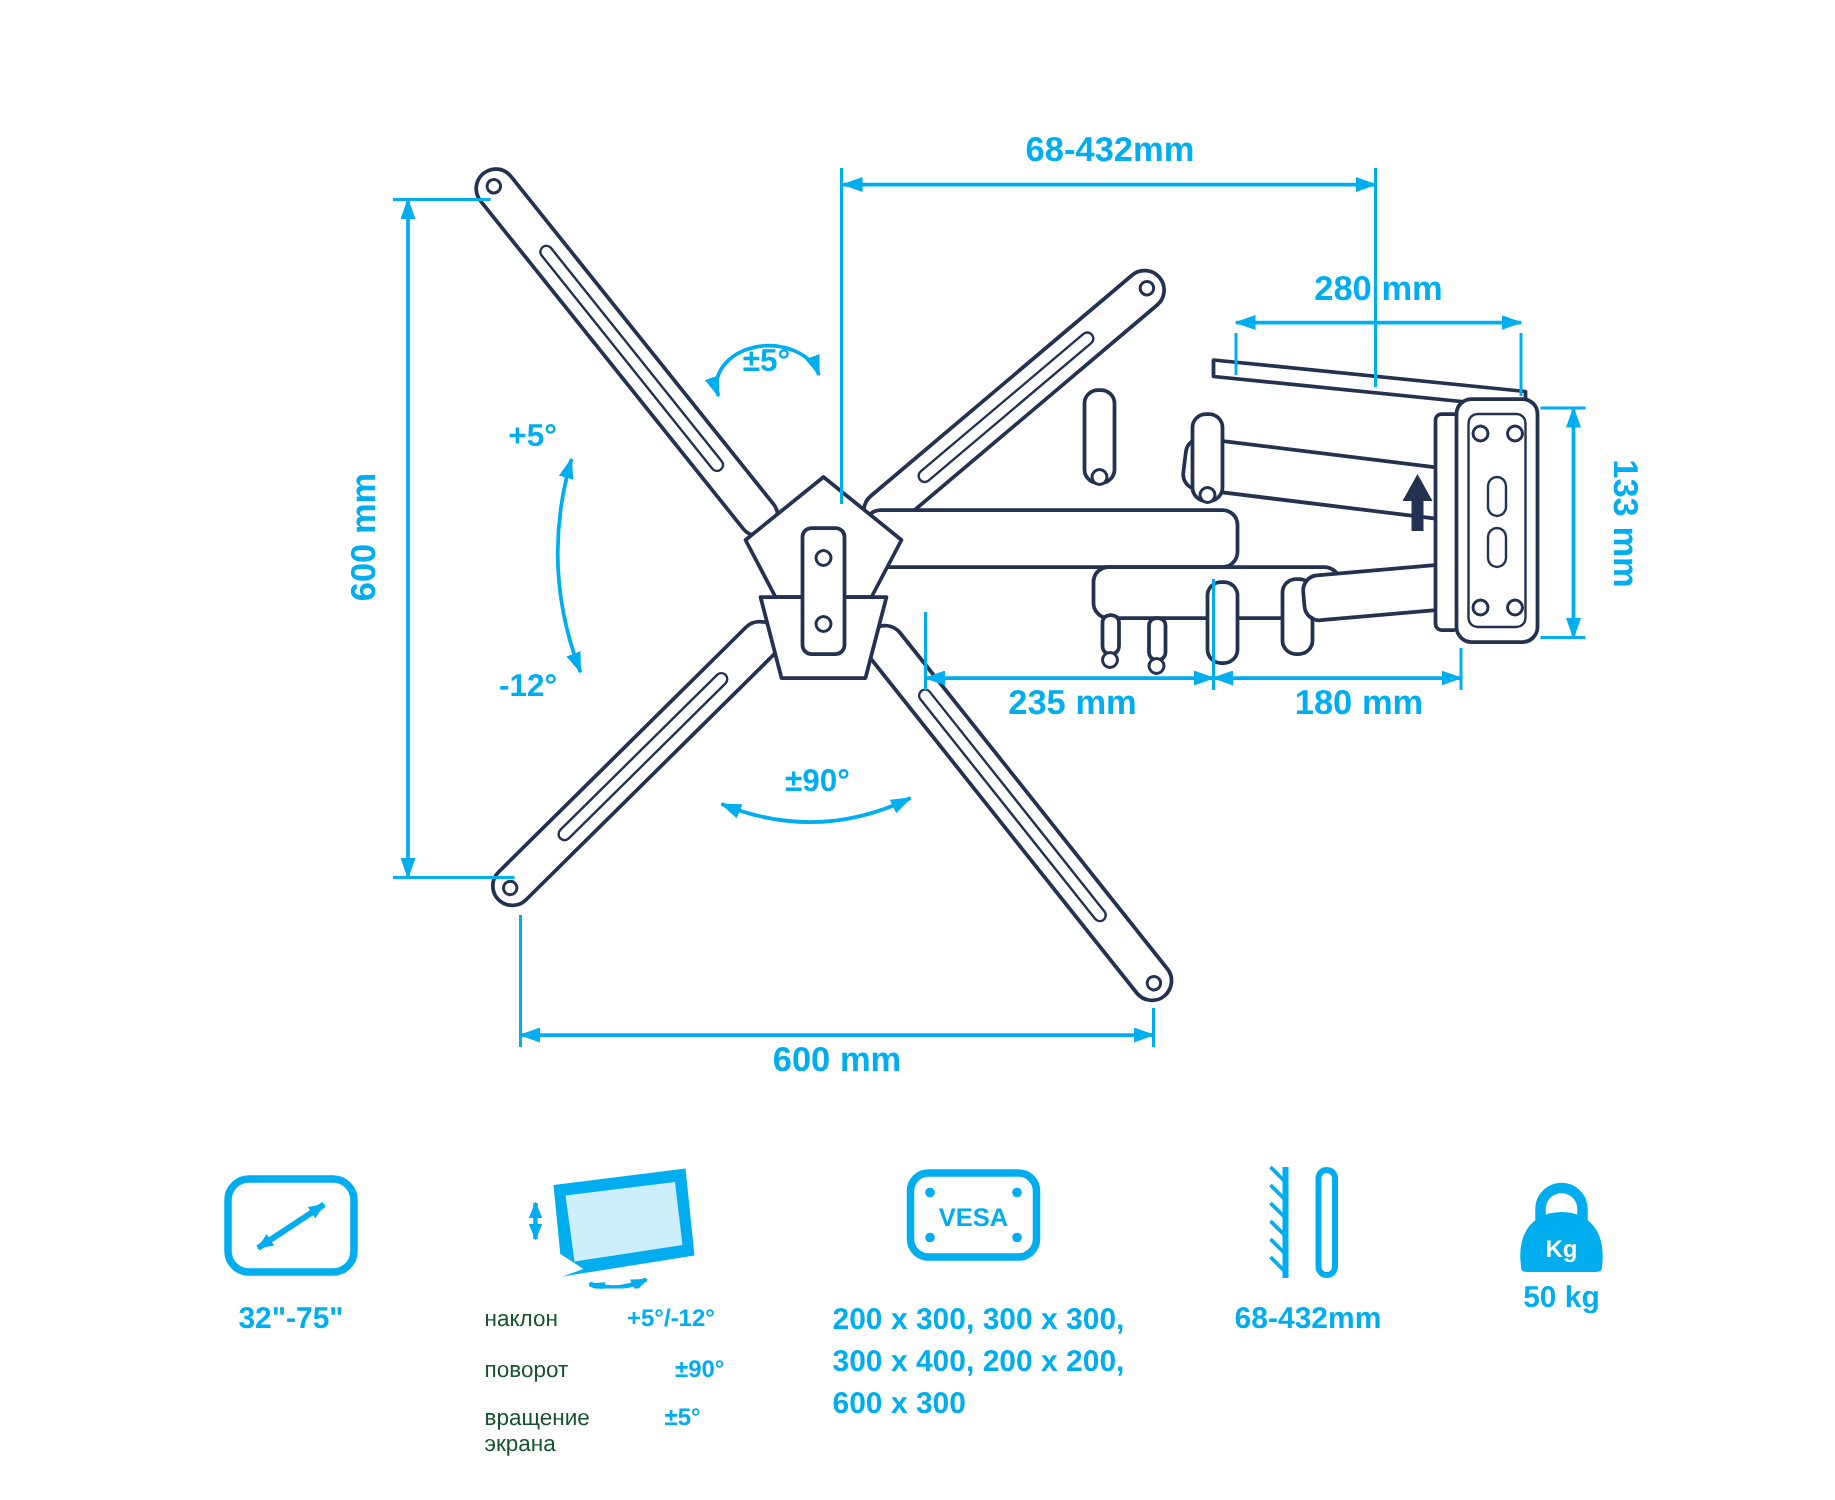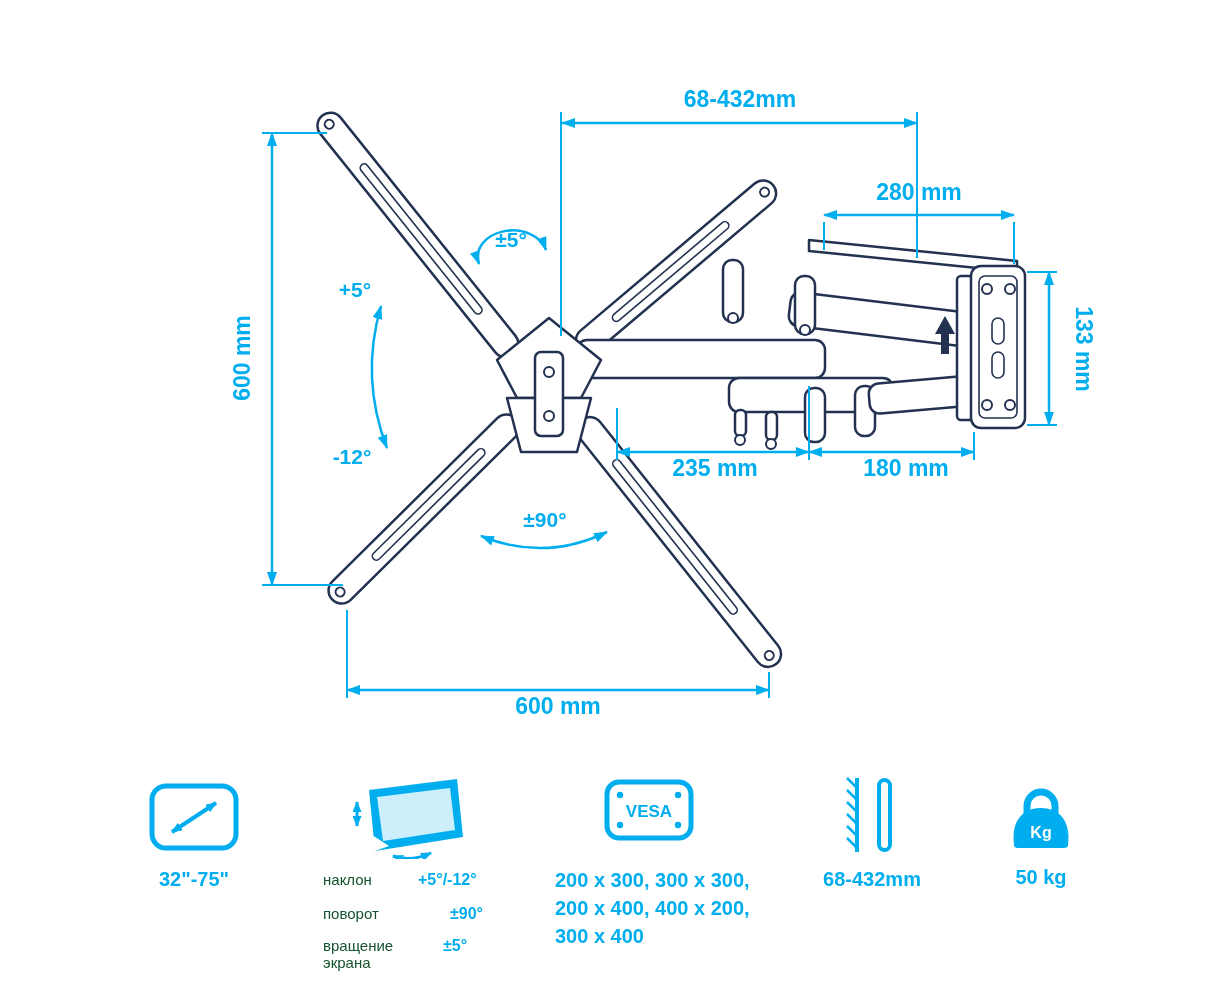--- a/index.html
+++ b/index.html
@@ -202,22 +202,22 @@
       <svg width="92" height="64" viewBox="0 0 92 64" style="margin:20px 0 0 48px;">
         <rect x="4" y="4" width="84" height="56" rx="12" fill="none" stroke="#00AEEF" stroke-width="5"></rect>
         <circle cx="17" cy="17" r="3.2" fill="#00AEEF"></circle>
         <circle cx="75" cy="17" r="3.2" fill="#00AEEF"></circle>
         <circle cx="17" cy="47" r="3.2" fill="#00AEEF"></circle>
         <circle cx="75" cy="47" r="3.2" fill="#00AEEF"></circle>
         <text x="46" y="39" text-anchor="middle" style="font:bold 17px 'Liberation Sans',sans-serif;" fill="#00AEEF">VESA</text>
       </svg>
       <div class="vesa-lines spec-label">
         <div>200 x 300, 300 x 300,</div>
-        <div>200 x 400, 400 x 200,</div>
-        <div>300 x 400</div>
+        <div>300 x 400, 200 x 200,</div>
+        <div>600 x 300</div>
       </div>
     </div>
 
     <div class="spec-col center" style="left:808px;width:128px;">
       <svg width="70" height="86" viewBox="0 0 70 86" style="margin:14px auto 0;">
         <path d="M20,6 V80" stroke="#00AEEF" stroke-width="4" fill="none"></path>
         <g stroke="#00AEEF" stroke-width="2.5">
           <path d="M20,16 L10,6"></path>
             <path d="M20,28 L10,18"></path>
             <path d="M20,40 L10,30"></path>
@@ -229,17 +229,17 @@
       </svg>
       <div class="spec-label" style="margin-top:10px;">68-432mm</div>
     </div>
 
     <div class="spec-col center" style="left:982px;width:118px;">
       <svg width="82" height="82" viewBox="0 0 82 82" style="margin:14px auto 0;">
         <path d="M27,42 v-8 a14,14 0 0 1 28,0 v8" fill="none" stroke="#00AEEF" stroke-width="7"></path>
         <path d="M14,72 c-3,-22 8,-36 27,-36 s30,14 27,36 q0.5,4 -4,4 h-46 q-4.5,0 -4,-4 z" fill="#00AEEF"></path>
         <text x="41" y="66" text-anchor="middle" style="font:bold 16px 'Liberation Sans',sans-serif;" fill="#ffffff">Kg</text>
       </svg>
-      <div class="spec-label" style="margin-top:12px;">50 kg</div>
+      <div class="spec-label" style="">50 kg</div>
     </div>
 
   </div>
 </div>
 
 </body></html>

